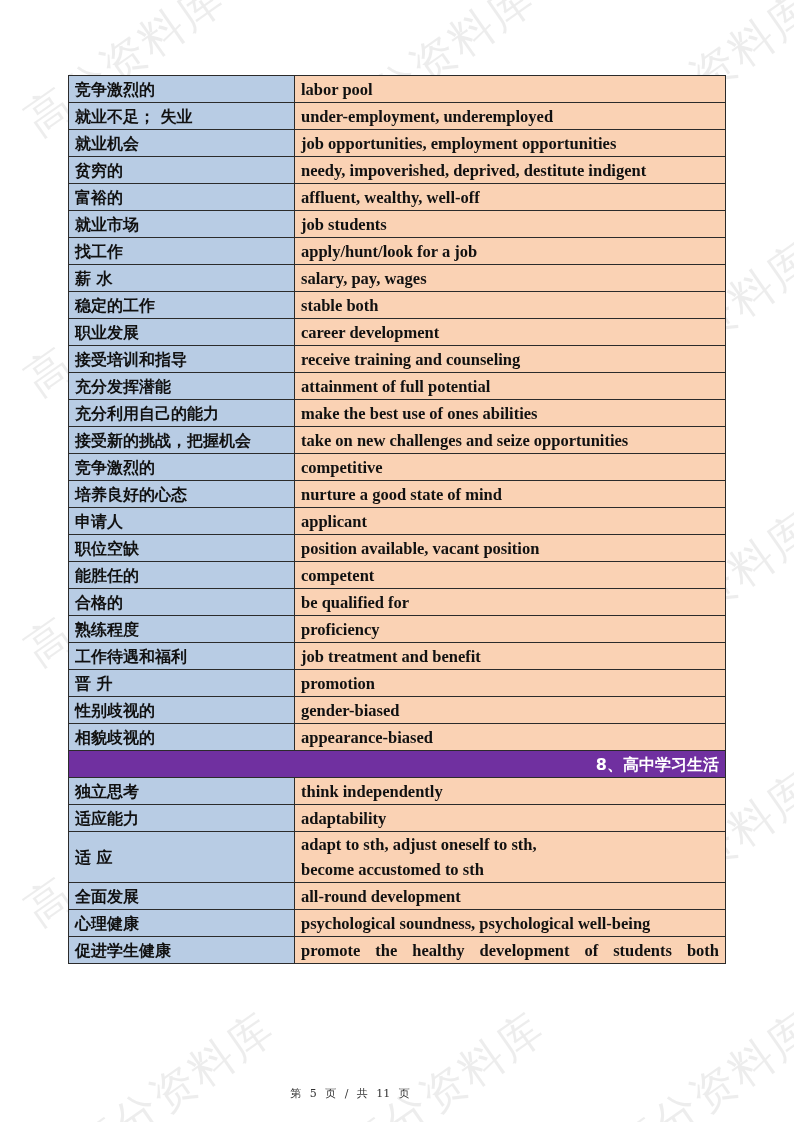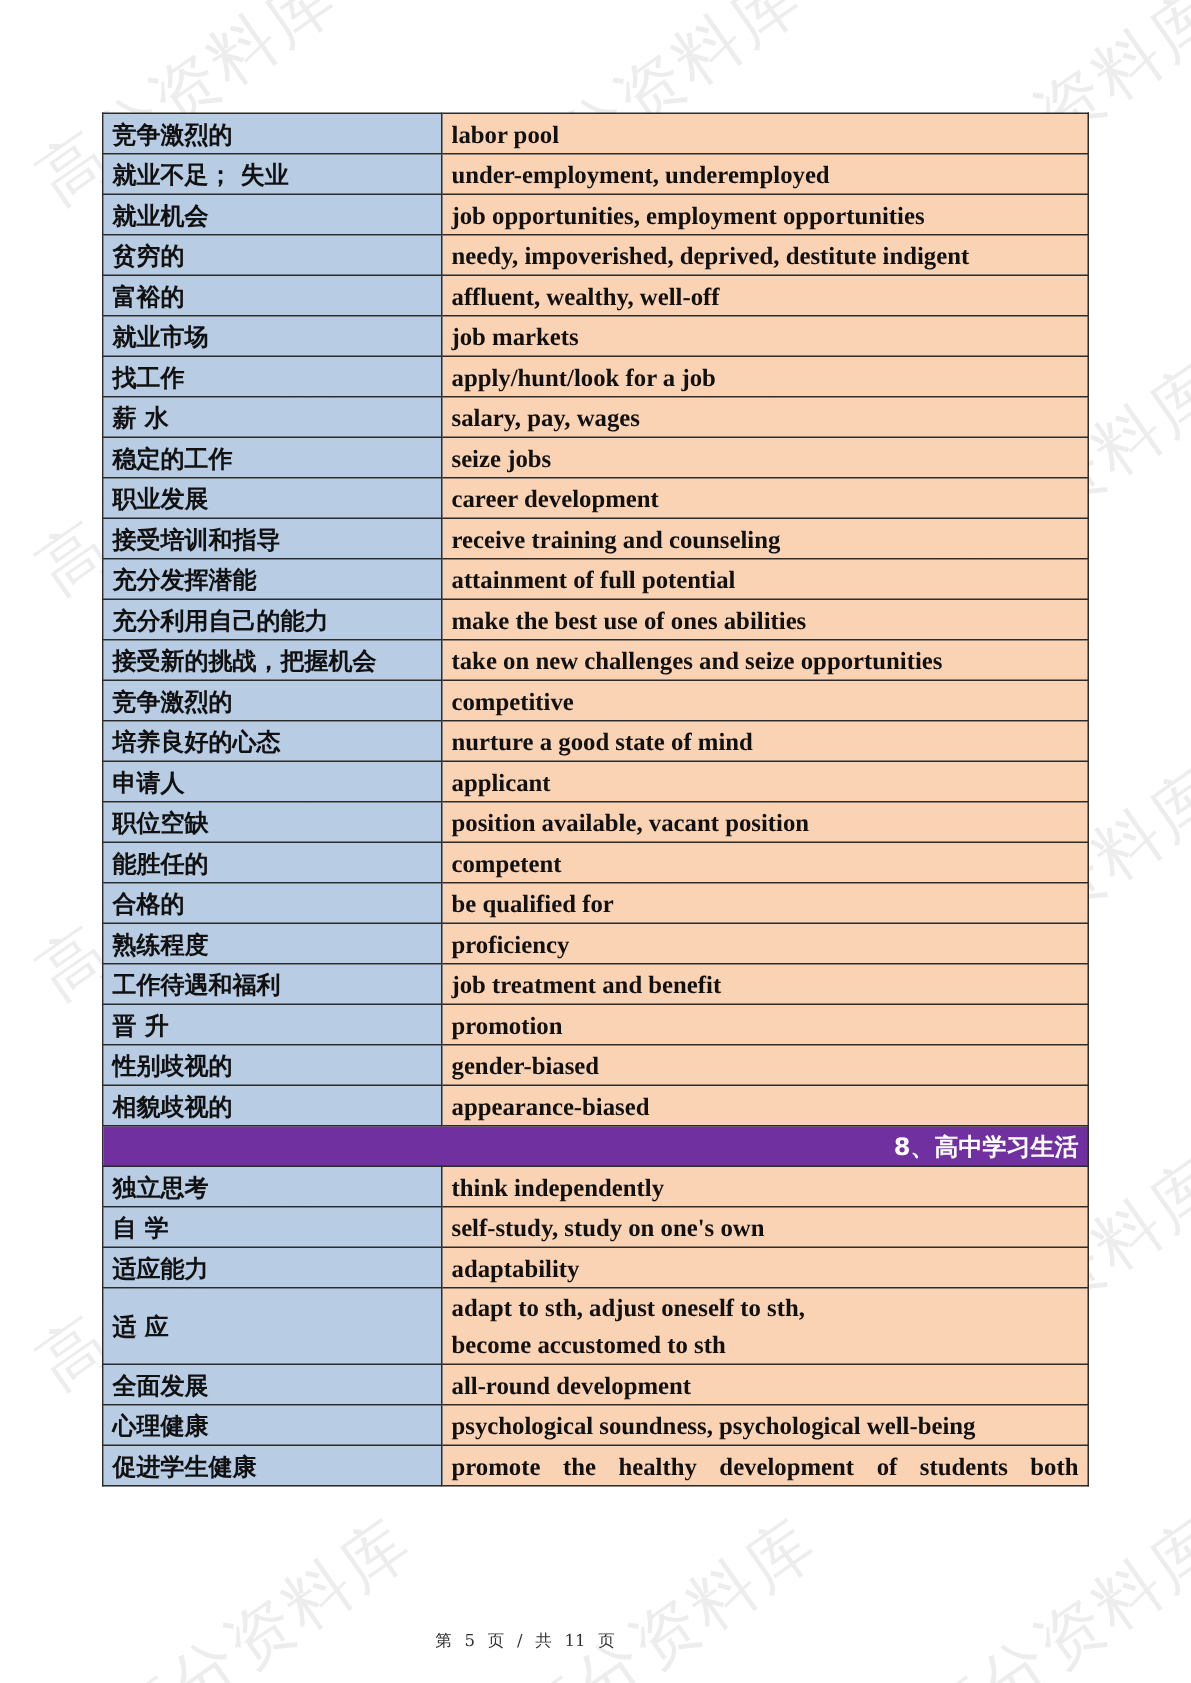--- a/index.html
+++ b/index.html
@@ -75,33 +75,33 @@
       <tr>
         <td class="zh">贫穷的</td>
         <td class="en">needy, impoverished, deprived, destitute indigent</td>
       </tr>
       <tr>
         <td class="zh">富裕的</td>
         <td class="en">affluent, wealthy, well-off</td>
       </tr>
       <tr>
         <td class="zh">就业市场</td>
-        <td class="en">job markets</td>
+        <td class="en">job students</td>
       </tr>
       <tr>
         <td class="zh">找工作</td>
         <td class="en">apply/hunt/look for a job</td>
       </tr>
       <tr>
         <td class="zh">薪 水</td>
         <td class="en">salary, pay, wages</td>
       </tr>
       <tr>
         <td class="zh">稳定的工作</td>
-        <td class="en">seize jobs</td>
+        <td class="en">stable both</td>
       </tr>
       <tr>
         <td class="zh">职业发展</td>
         <td class="en">career development</td>
       </tr>
       <tr>
         <td class="zh">接受培训和指导</td>
         <td class="en">receive training and counseling</td>
       </tr>
       <tr>
@@ -165,24 +165,20 @@
     <tr class="section">
       <td colspan="2">8、高中学习生活</td>
     </tr>
   </tbody>
   <tbody id="tbody-part2">
       <tr>
         <td class="zh">独立思考</td>
         <td class="en">think independently</td>
       </tr>
       <tr>
-        <td class="zh">自 学</td>
-        <td class="en">self-study, study on one's own</td>
-      </tr>
-      <tr>
         <td class="zh">适应能力</td>
         <td class="en">adaptability</td>
       </tr>
       <tr>
         <td class="zh">适 应</td>
         <td class="en multi">
           <div>adapt to sth, adjust oneself to sth,</div>
           <div>become accustomed to sth</div>
         </td>
       </tr>

